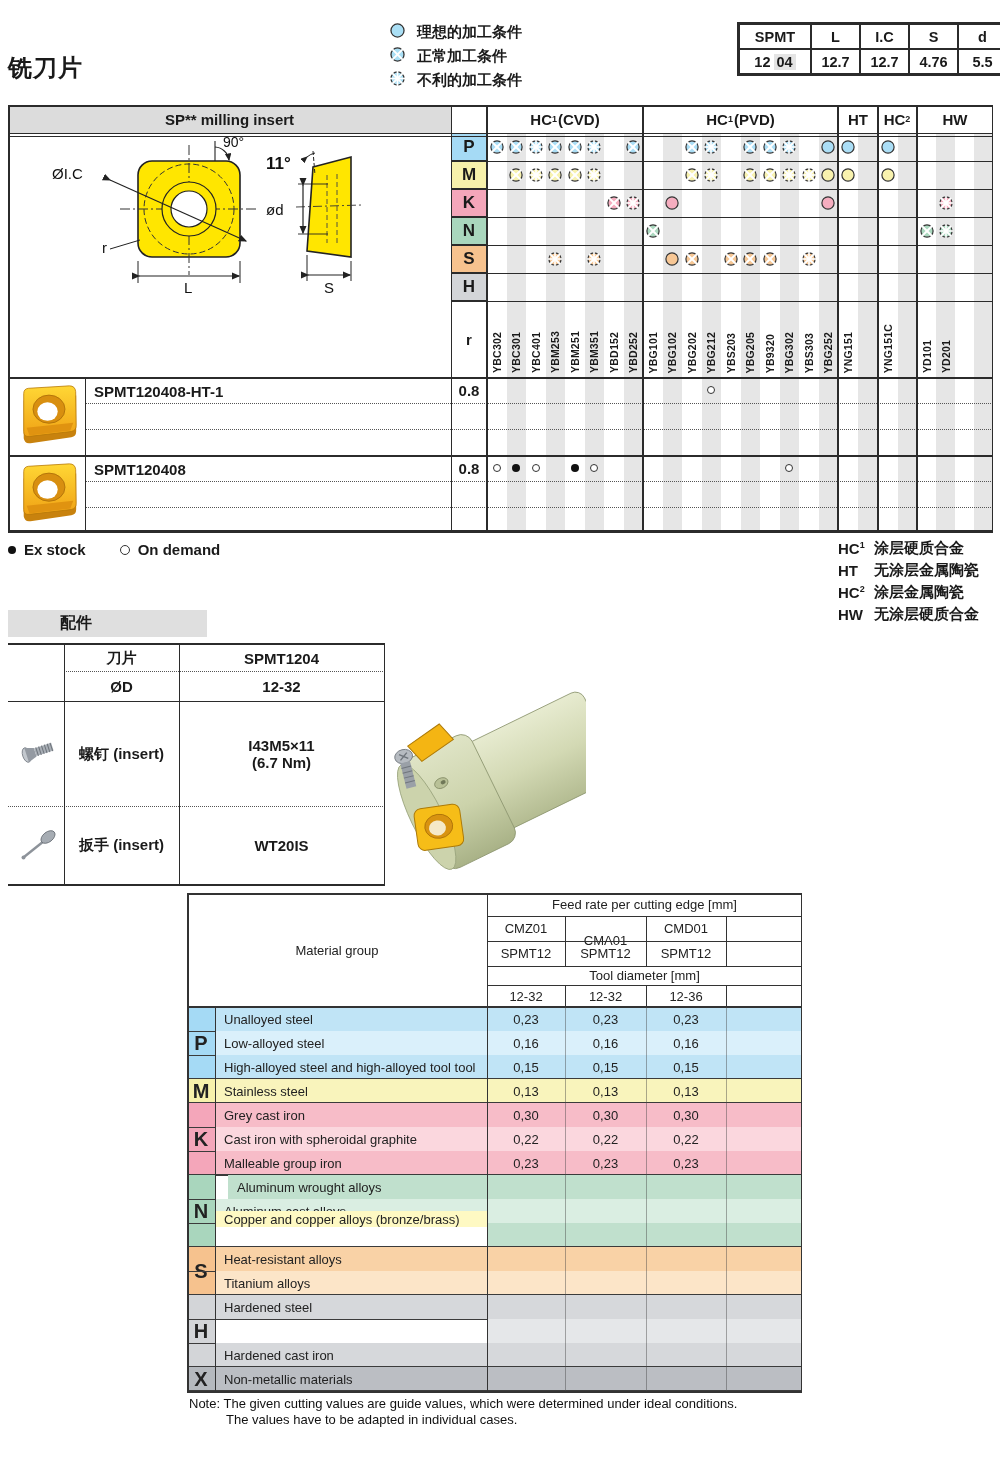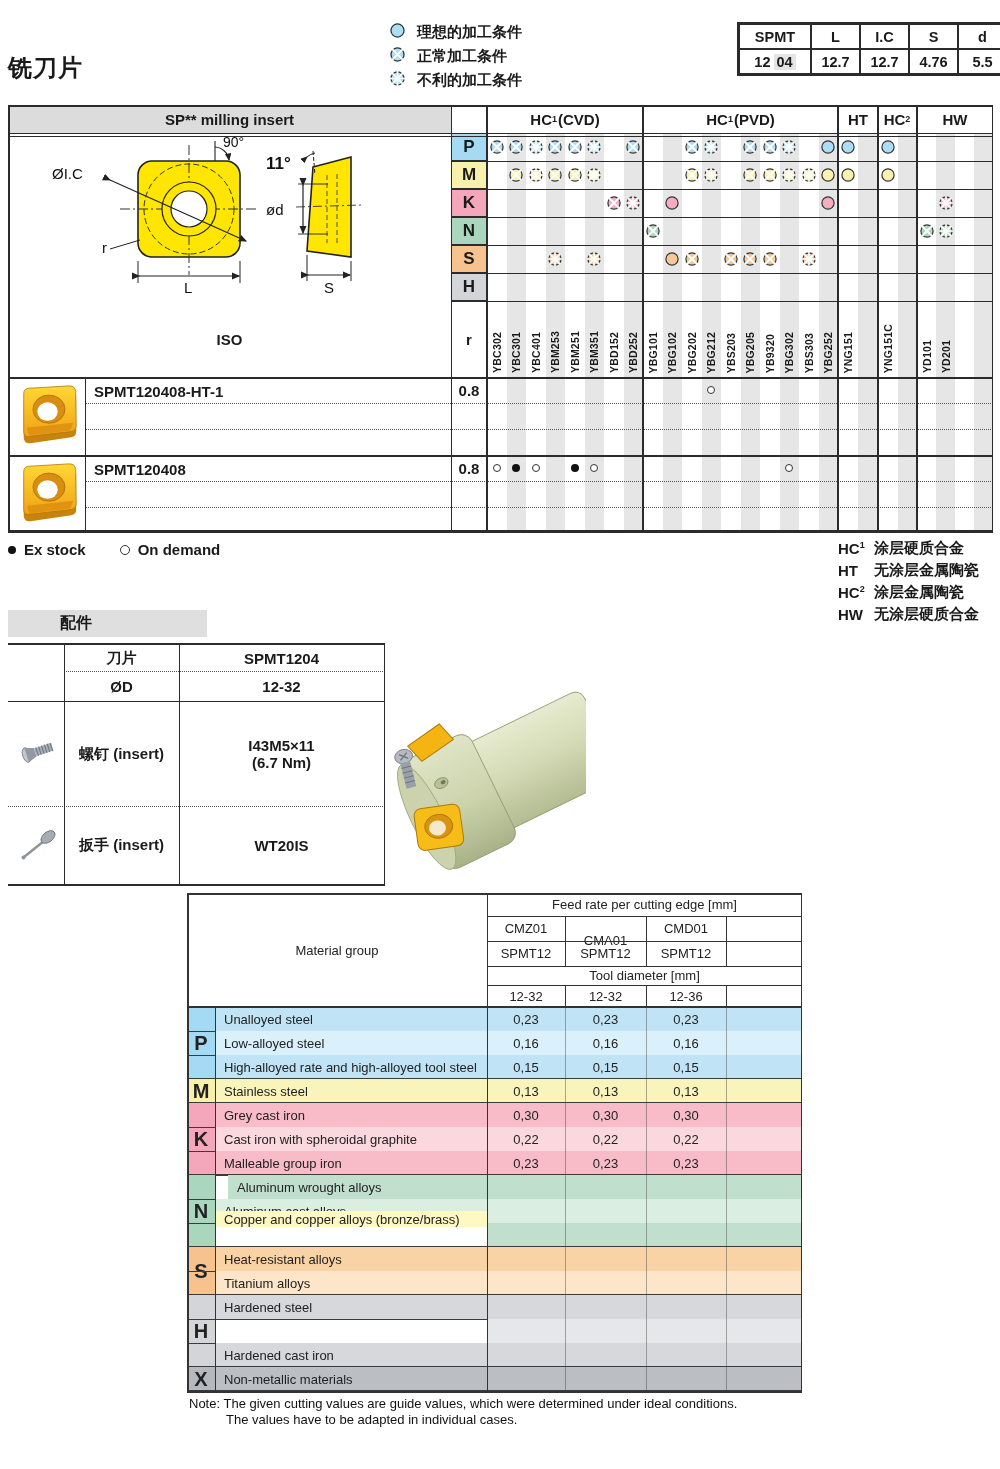--- a/index.html
+++ b/index.html
@@ -146,21 +146,20 @@
       <line x1="293" y1="50" x2="293" y2="98" stroke="#222" stroke-width="1.2" marker-start="url(#arr)" marker-end="url(#arr)"></line>
       <line x1="288" y1="49" x2="318" y2="49" stroke="#222" stroke-width="0.9"></line>
       <line x1="288" y1="99" x2="318" y2="99" stroke="#222" stroke-width="0.9"></line>
       <text x="256" y="80" font-size="15" fill="#111" font-family="Liberation Sans, sans-serif">ød</text>
       <line x1="297" y1="120" x2="297" y2="146" stroke="#222" stroke-width="1"></line>
       <line x1="341" y1="126" x2="341" y2="146" stroke="#222" stroke-width="1"></line>
       <line x1="298" y1="140" x2="340" y2="140" stroke="#222" stroke-width="1.2" marker-start="url(#arr)" marker-end="url(#arr)"></line>
       <text x="314" y="158" font-size="15" fill="#111" font-family="Liberation Sans, sans-serif">S</text>
     </svg>
 
-    <div class="abs iso-cell flexc" style="left:0;top:196px;width:443px;height:76px;">ISO</div>
     <div class="abs iso-cell flexc" style="left:443px;top:196px;width:36px;height:76px;">r</div>
 
     <div class="product-name" style="left:86px;top:278px;">SPMT120408-HT-1</div>
     <div class="r-val" style="left:443px;top:272px;">0.8</div>
     <div class="product-name" style="left:86px;top:356px;">SPMT120408</div>
     <div class="r-val" style="left:443px;top:350px;">0.8</div>
   <div class="grade-label-box" style="left:479px;top:198px;width:19.5px;height:70px;">
         <span>YBC302</span>
       </div>
       <div class="stripe" style="left:498.5px;top:28px;width:19.5px;height:400px;"></div>
@@ -683,21 +682,21 @@
       <div class="ft-cell" style="left:378px;top:114px;width:81px;height:24px;background:#c0e4f6;">0,23</div>
       <div class="ft-cell" style="left:459px;top:114px;width:80px;height:24px;background:#c0e4f6;">0,23</div>
       <div class="ft-cell" style="left:539px;top:114px;width:76px;height:24px;background:#c0e4f6;"></div>
       <div class="hline" style="left:0;top:138px;width:615px;height:1px;background:#3b3b3b;"></div>
       <div class="ft-cell ft-desc" style="left:28px;top:138px;width:272px;height:24px;background:#daf0fb;">Low-alloyed steel</div>
       <div class="ft-cell" style="left:300px;top:138px;width:78px;height:24px;background:#daf0fb;">0,16</div>
       <div class="ft-cell" style="left:378px;top:138px;width:81px;height:24px;background:#daf0fb;">0,16</div>
       <div class="ft-cell" style="left:459px;top:138px;width:80px;height:24px;background:#daf0fb;">0,16</div>
       <div class="ft-cell" style="left:539px;top:138px;width:76px;height:24px;background:#daf0fb;"></div>
       <div class="hline" style="left:0;top:162px;width:615px;height:1px;background:#3b3b3b;"></div>
-      <div class="ft-cell ft-desc" style="left:28px;top:162px;width:272px;height:24px;background:#c0e4f6;">High-alloyed rate and high-alloyed tool steel</div>
+      <div class="ft-cell ft-desc" style="left:28px;top:162px;width:272px;height:24px;background:#c0e4f6;">High-alloyed steel and high-alloyed tool tool</div>
       <div class="ft-cell" style="left:300px;top:162px;width:78px;height:24px;background:#c0e4f6;">0,15</div>
       <div class="ft-cell" style="left:378px;top:162px;width:81px;height:24px;background:#c0e4f6;">0,15</div>
       <div class="ft-cell" style="left:459px;top:162px;width:80px;height:24px;background:#c0e4f6;">0,15</div>
       <div class="ft-cell" style="left:539px;top:162px;width:76px;height:24px;background:#c0e4f6;"></div>
       <div class="hline" style="left:0;top:185px;width:615px;height:2px;background:#3b3b3b;"></div>
       <div class="ft-cell ft-letter" style="left:0;top:186px;width:28px;height:24px;background:#f7f1ab;">M</div>
       <div class="ft-cell ft-desc" style="left:28px;top:186px;width:272px;height:24px;background:#f9f4bc;">Stainless steel</div>
       <div class="ft-cell" style="left:300px;top:186px;width:78px;height:24px;background:#f9f4bc;">0,13</div>
       <div class="ft-cell" style="left:378px;top:186px;width:81px;height:24px;background:#f9f4bc;">0,13</div>
       <div class="ft-cell" style="left:459px;top:186px;width:80px;height:24px;background:#f9f4bc;">0,13</div>

